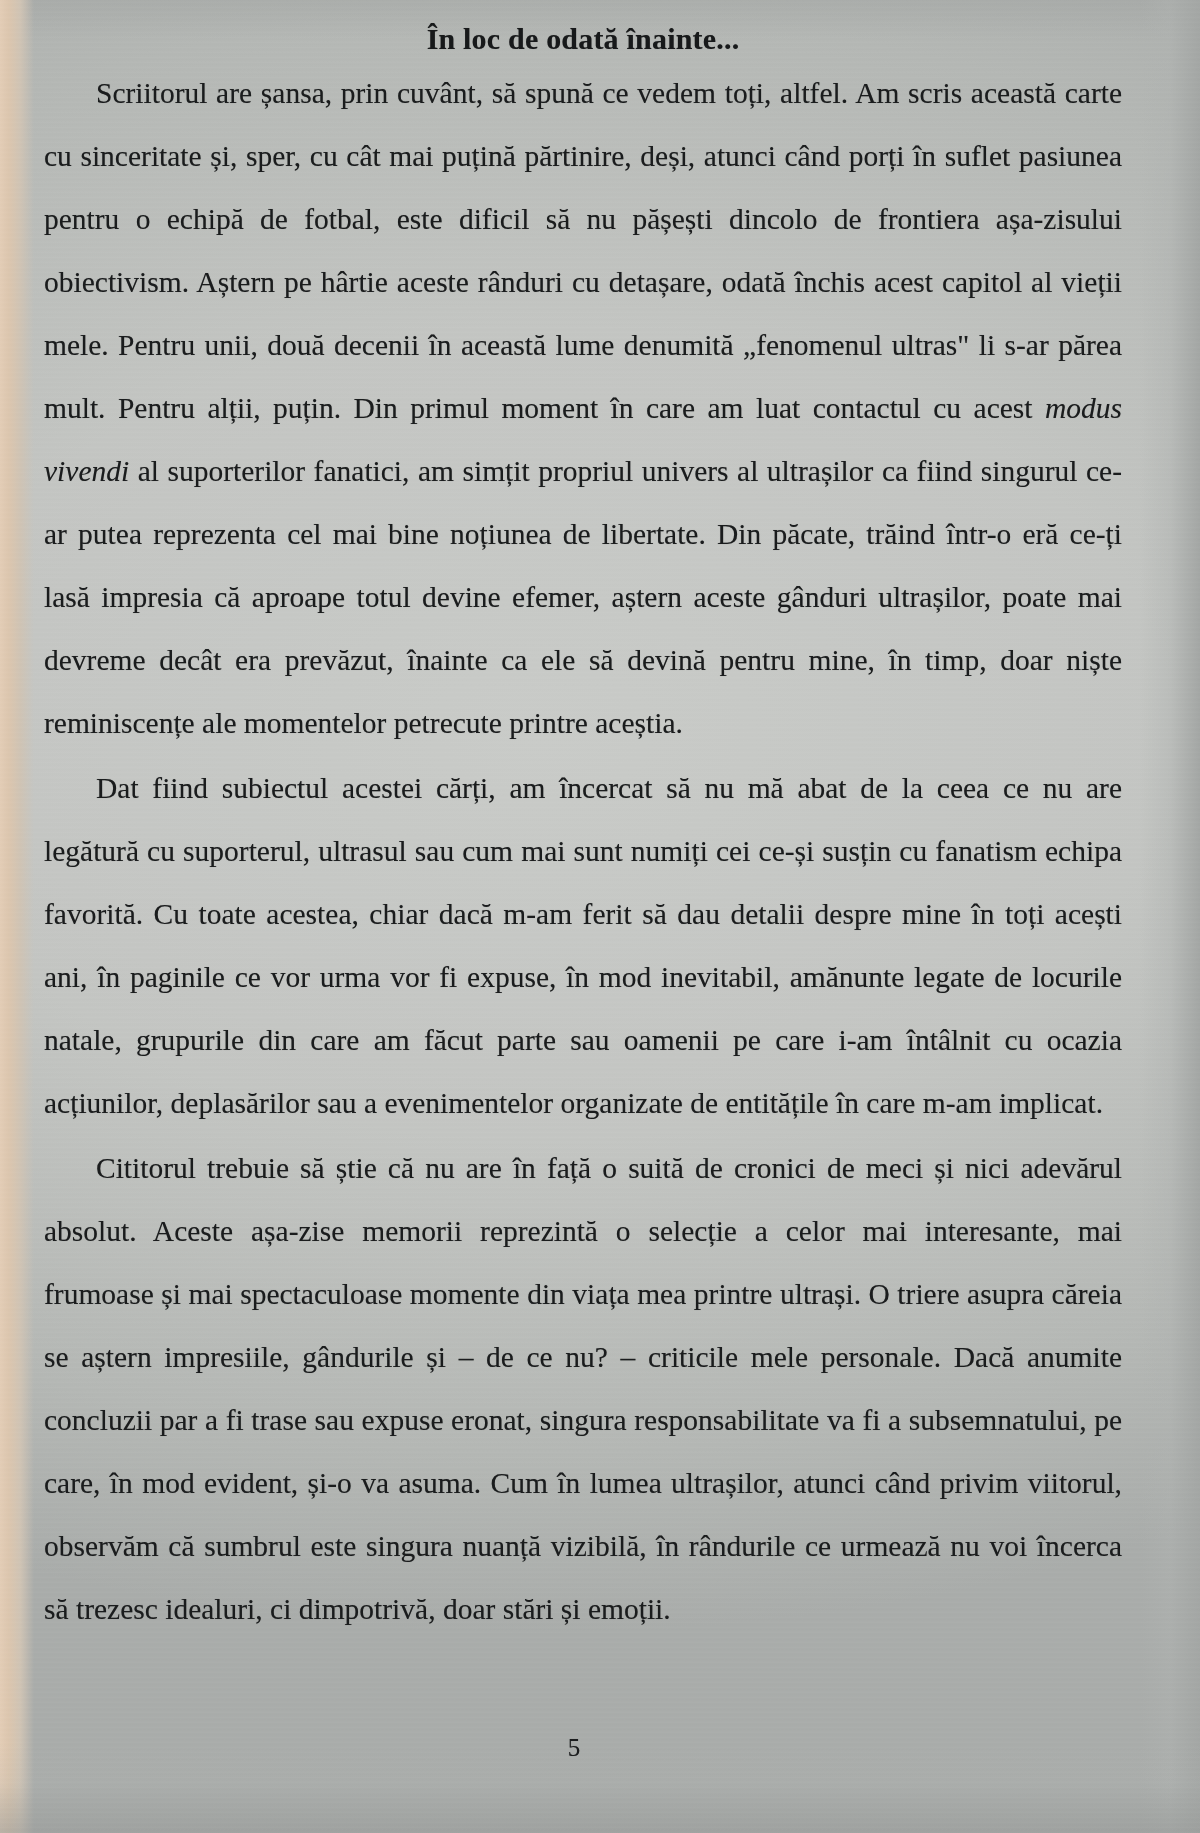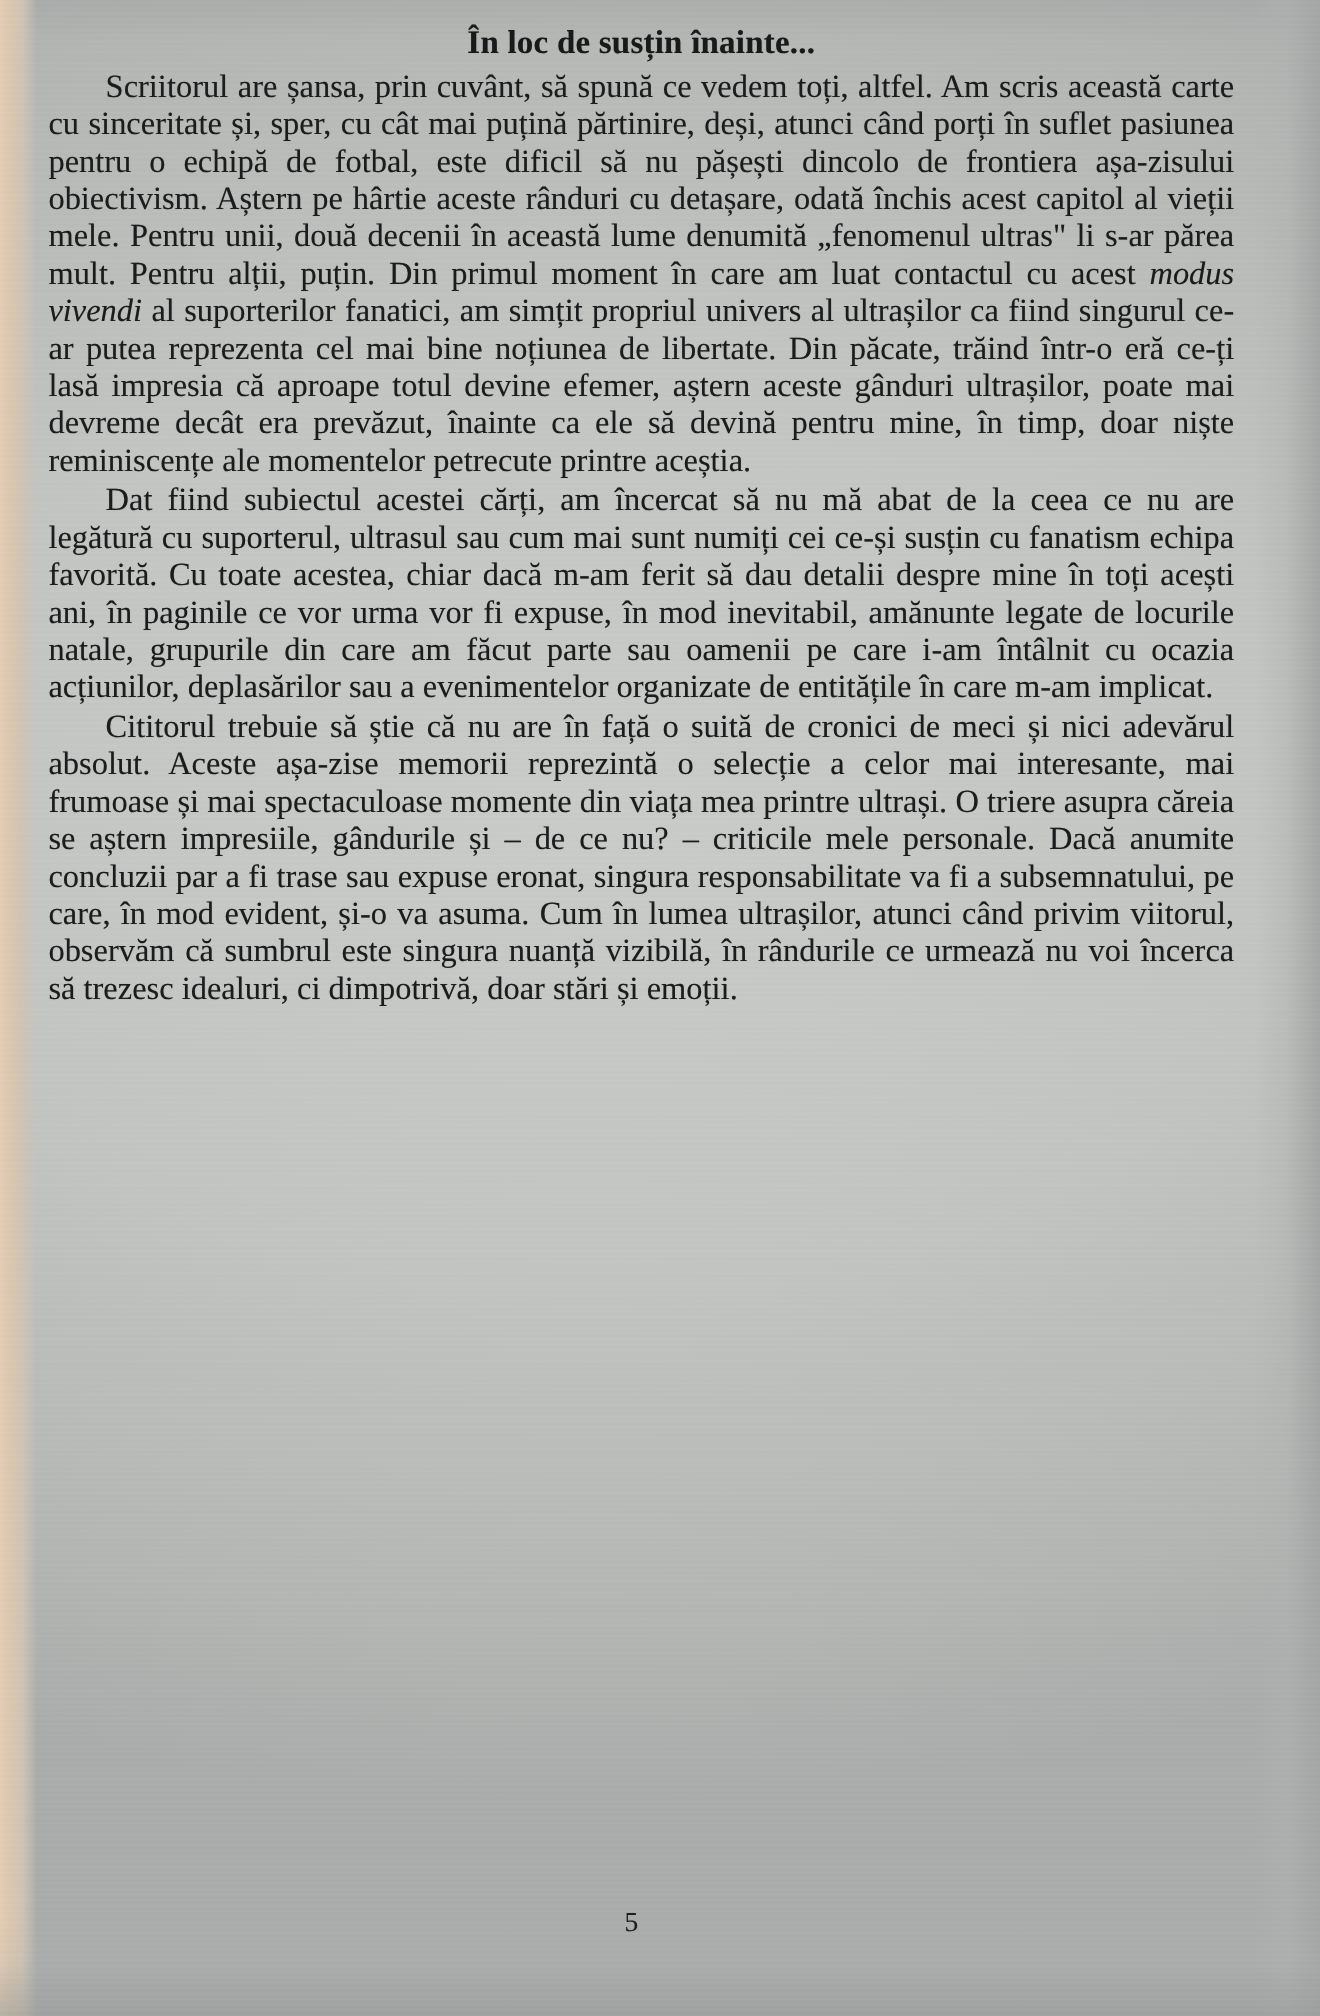--- a/index.html
+++ b/index.html
@@ -69,21 +69,21 @@
     letter-spacing: 0.2px;
     color: #17191a;
     margin: 0 0 6px 0;
     font-family: "Liberation Serif", serif;
   }
 
   .para {
     margin: 0;
     color: #1a1c1d;
     font-size: 29.5px;
-    line-height: 34px;
+    line-height: 63px;
     text-align: justify;
     text-justify: inter-word;
     text-indent: 52px;
     font-family: "Liberation Serif", serif;
     -webkit-font-smoothing: antialiased;
   }
   .para + .para {
     margin-top: 2px;
   }
   .para em {
@@ -120,21 +120,21 @@
 <body>
 
 <div class="page">
   <div class="edge-top"></div>
   <div class="edge-left"></div>
   <div class="edge-right"></div>
   <div class="edge-bottom"></div>
   <div class="grain"></div>
 
   <div class="content">
-    <h1 class="heading">În loc de susțin înainte...</h1>
+    <h1 class="heading">În loc de odată înainte...</h1>
 
     <p class="para"><span>Scriitorul are șansa, prin cuvânt, să spună ce vedem toți, altfel. Am scris această carte cu sinceritate și, sper, cu cât mai puțină părtinire, deși, atunci când porți în suflet pasiunea pentru o echipă de fotbal, este dificil să nu pășești dincolo de frontiera așa-zisului obiectivism. Aștern pe hârtie aceste rânduri cu detașare, odată închis acest capitol al vieții mele. Pentru unii, două decenii în această lume denumită „fenomenul ultras" li s-ar părea mult. Pentru alții, puțin. Din primul moment în care am luat contactul cu acest </span><em>modus vivendi</em><span> al suporterilor fanatici, am simțit propriul univers al ultrașilor ca fiind singurul ce-ar putea reprezenta cel mai bine noțiunea de libertate. Din păcate, trăind într-o eră ce-ți lasă impresia că aproape totul devine efemer, aștern aceste gânduri ultrașilor, poate mai devreme decât era prevăzut, înainte ca ele să devină pentru mine, în timp, doar niște reminiscențe ale momentelor petrecute printre aceștia.</span></p>
 
     <p class="para">Dat fiind subiectul acestei cărți, am încercat să nu mă abat de la ceea ce nu are legătură cu suporterul, ultrasul sau cum mai sunt numiți cei ce-și susțin cu fanatism echipa favorită. Cu toate acestea, chiar dacă m-am ferit să dau detalii despre mine în toți acești ani, în paginile ce vor urma vor fi expuse, în mod inevitabil, amănunte legate de locurile natale, grupurile din care am făcut parte sau oamenii pe care i-am întâlnit cu ocazia acțiunilor, deplasărilor sau a evenimentelor organizate de entitățile în care m-am implicat.</p>
 
     <p class="para">Cititorul trebuie să știe că nu are în față o suită de cronici de meci și nici adevărul absolut. Aceste așa-zise memorii reprezintă o selecție a celor mai interesante, mai frumoase și mai spectaculoase momente din viața mea printre ultrași. O triere asupra căreia se aștern impresiile, gândurile și – de ce nu? – criticile mele personale. Dacă anumite concluzii par a fi trase sau expuse eronat, singura responsabilitate va fi a subsemnatului, pe care, în mod evident, și-o va asuma. Cum în lumea ultrașilor, atunci când privim viitorul, observăm că sumbrul este singura nuanță vizibilă, în rândurile ce urmează nu voi încerca să trezesc idealuri, ci dimpotrivă, doar stări și emoții.</p>
 
     <div class="folio">5</div>
   </div>
 </div>

